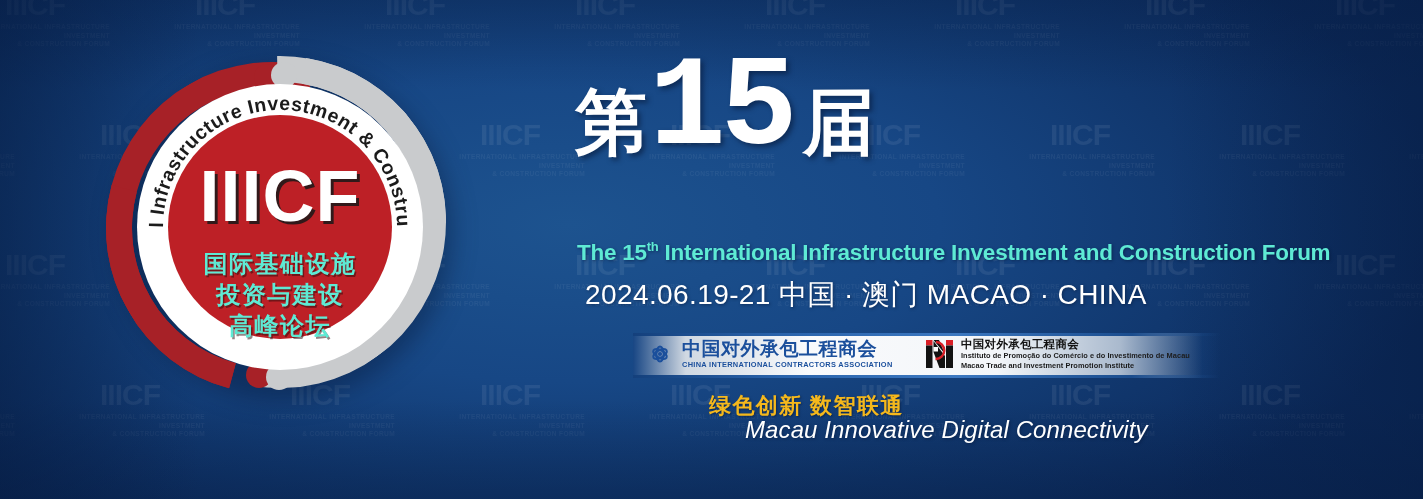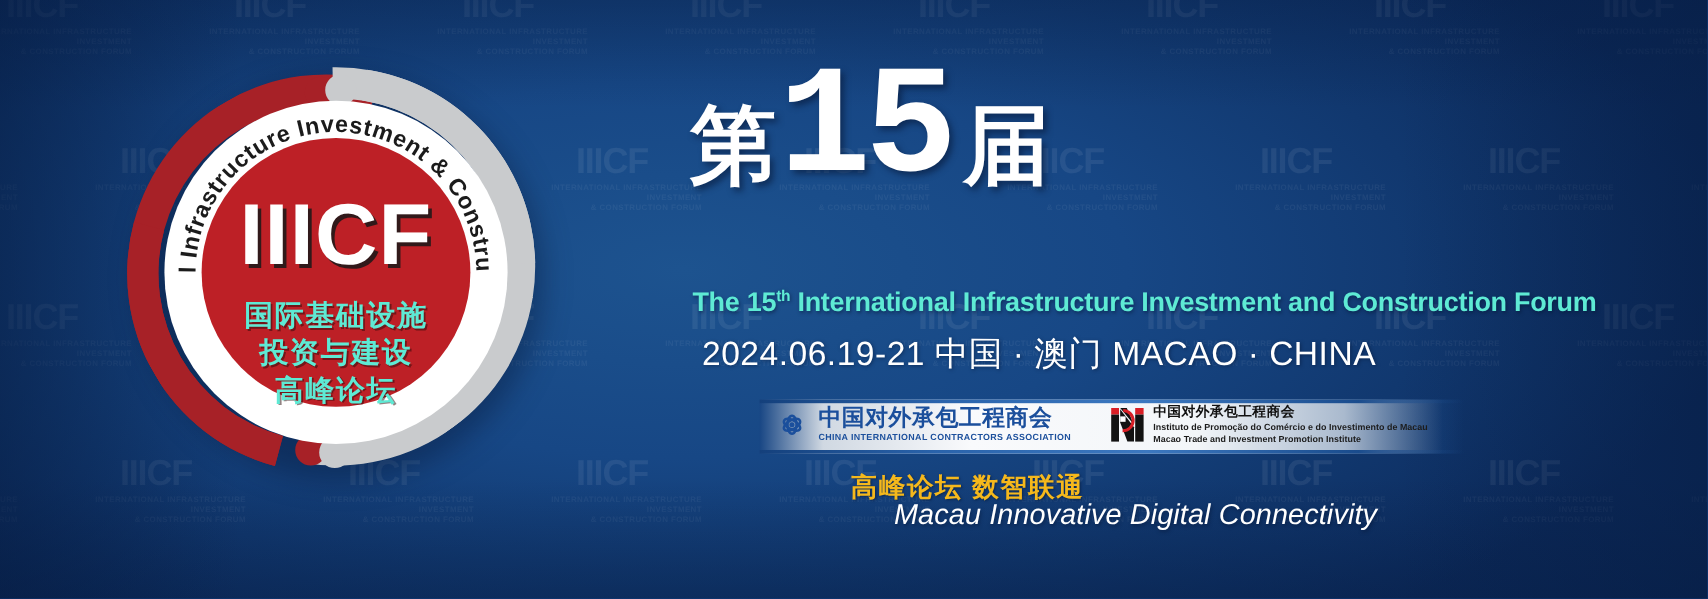--- a/index.html
+++ b/index.html
@@ -520,16 +520,16 @@
           </svg>
         </div>
         <div class="ipim-text">
           <div class="cn">中国对外承包工程商会</div>
           <div class="pt">Instituto de Promoção do Comércio e do Investimento de Macau</div>
           <div class="en2">Macao Trade and Investment Promotion Institute</div>
         </div>
       </div>
     </div>
 
-    <div class="tagline-cn">高峰论坛 数智联通</div>
+    <div class="tagline-cn">绿色创新 数智联通</div>
     <div class="tagline-en">Macau Innovative Digital Connectivity</div>
   </div>
 </div>
 
 </body></html>

